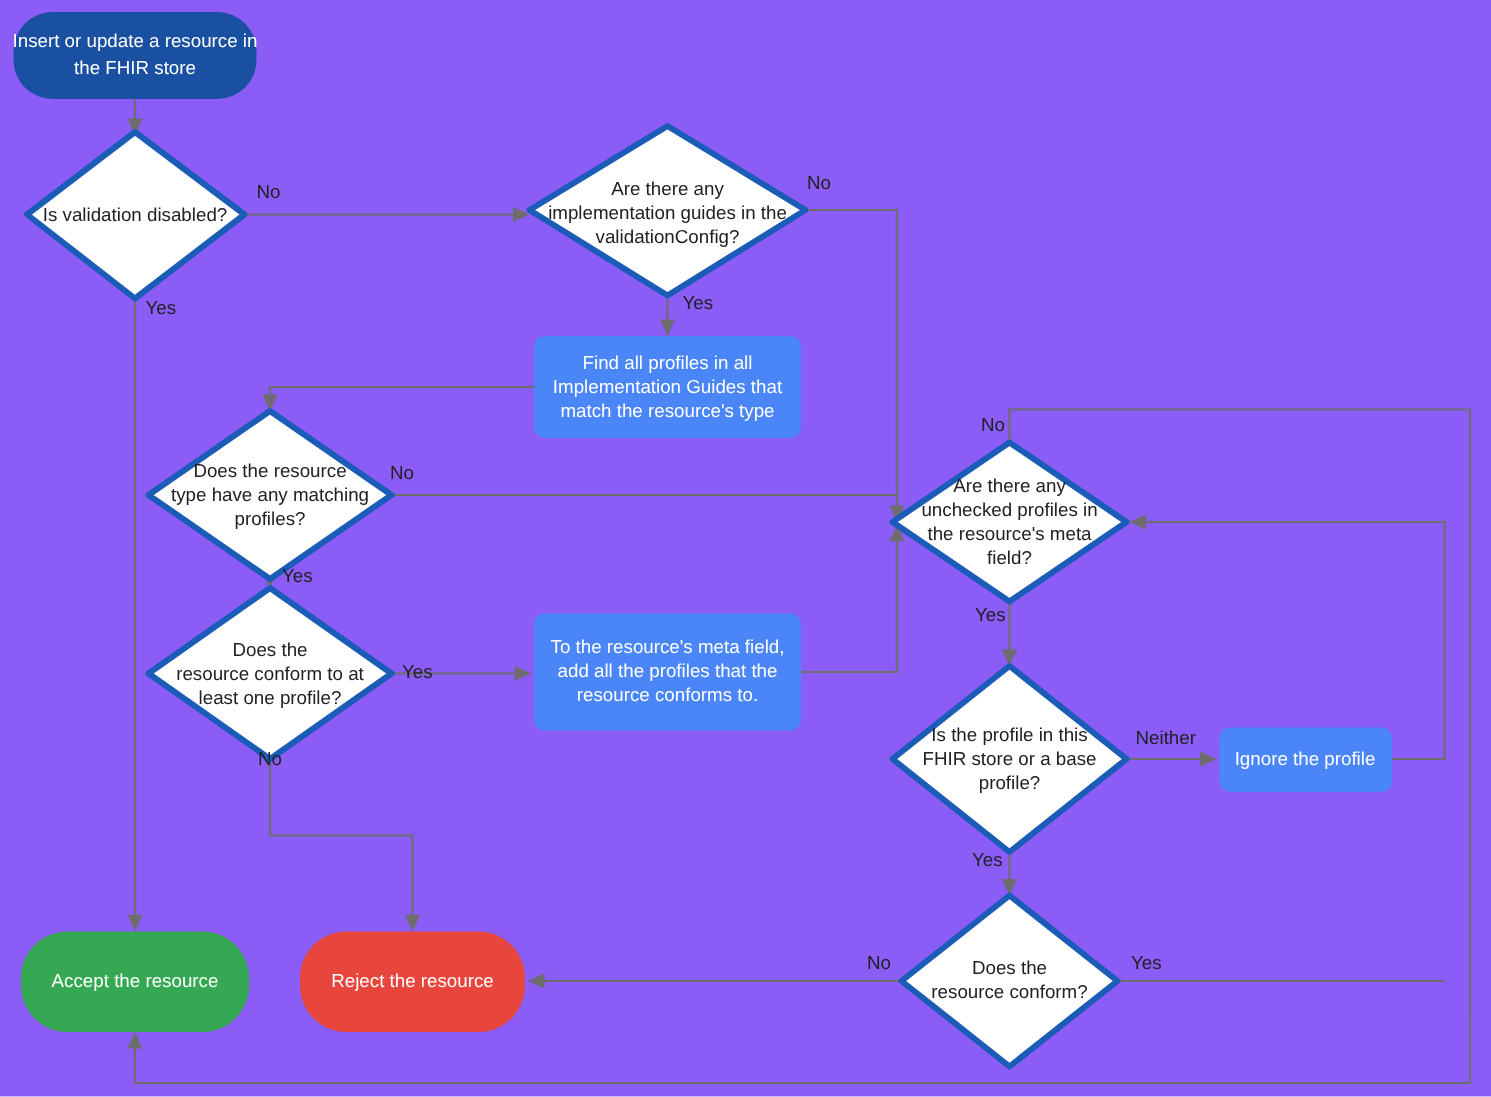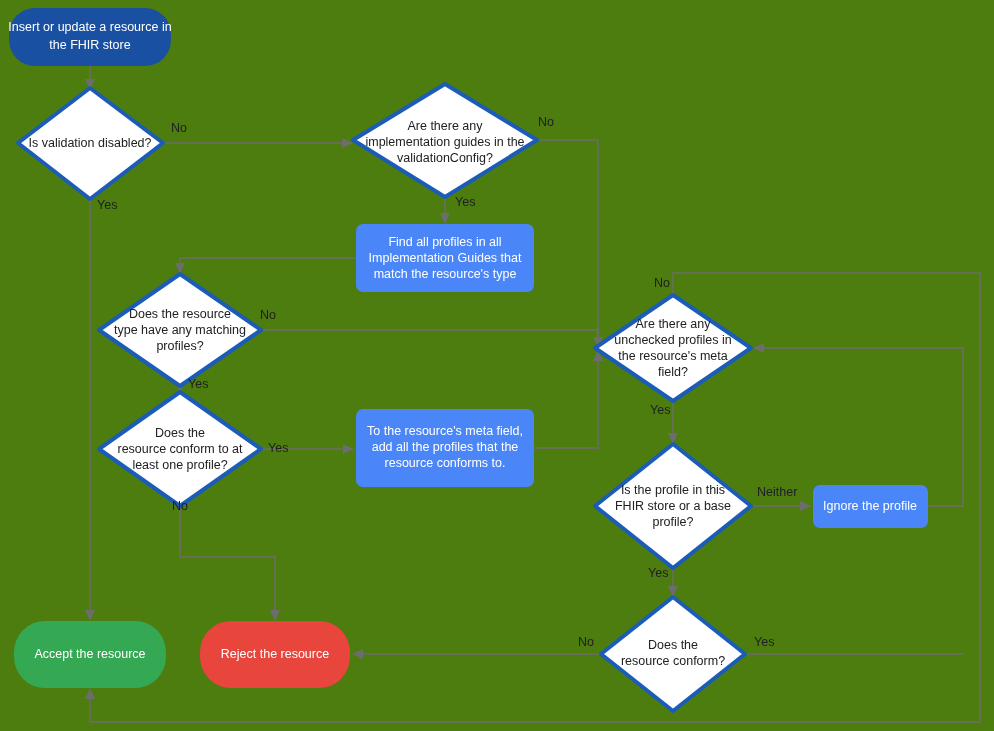--- a/index.html
+++ b/index.html
@@ -8,21 +8,21 @@
     padding: 0;
     background: #ffffff;
   }
   body {
     font-family: "Liberation Sans", sans-serif;
   }
   #canvas {
     position: relative;
     width: 994px;
     height: 731px;
-    background: #4d7c0f;
+    background: #8b5cf6;
     overflow: hidden;
   }
   svg#flow {
     position: absolute;
     left: 0;
     top: 0;
     width: 994px;
     height: 731px;
     display: block;
   }

